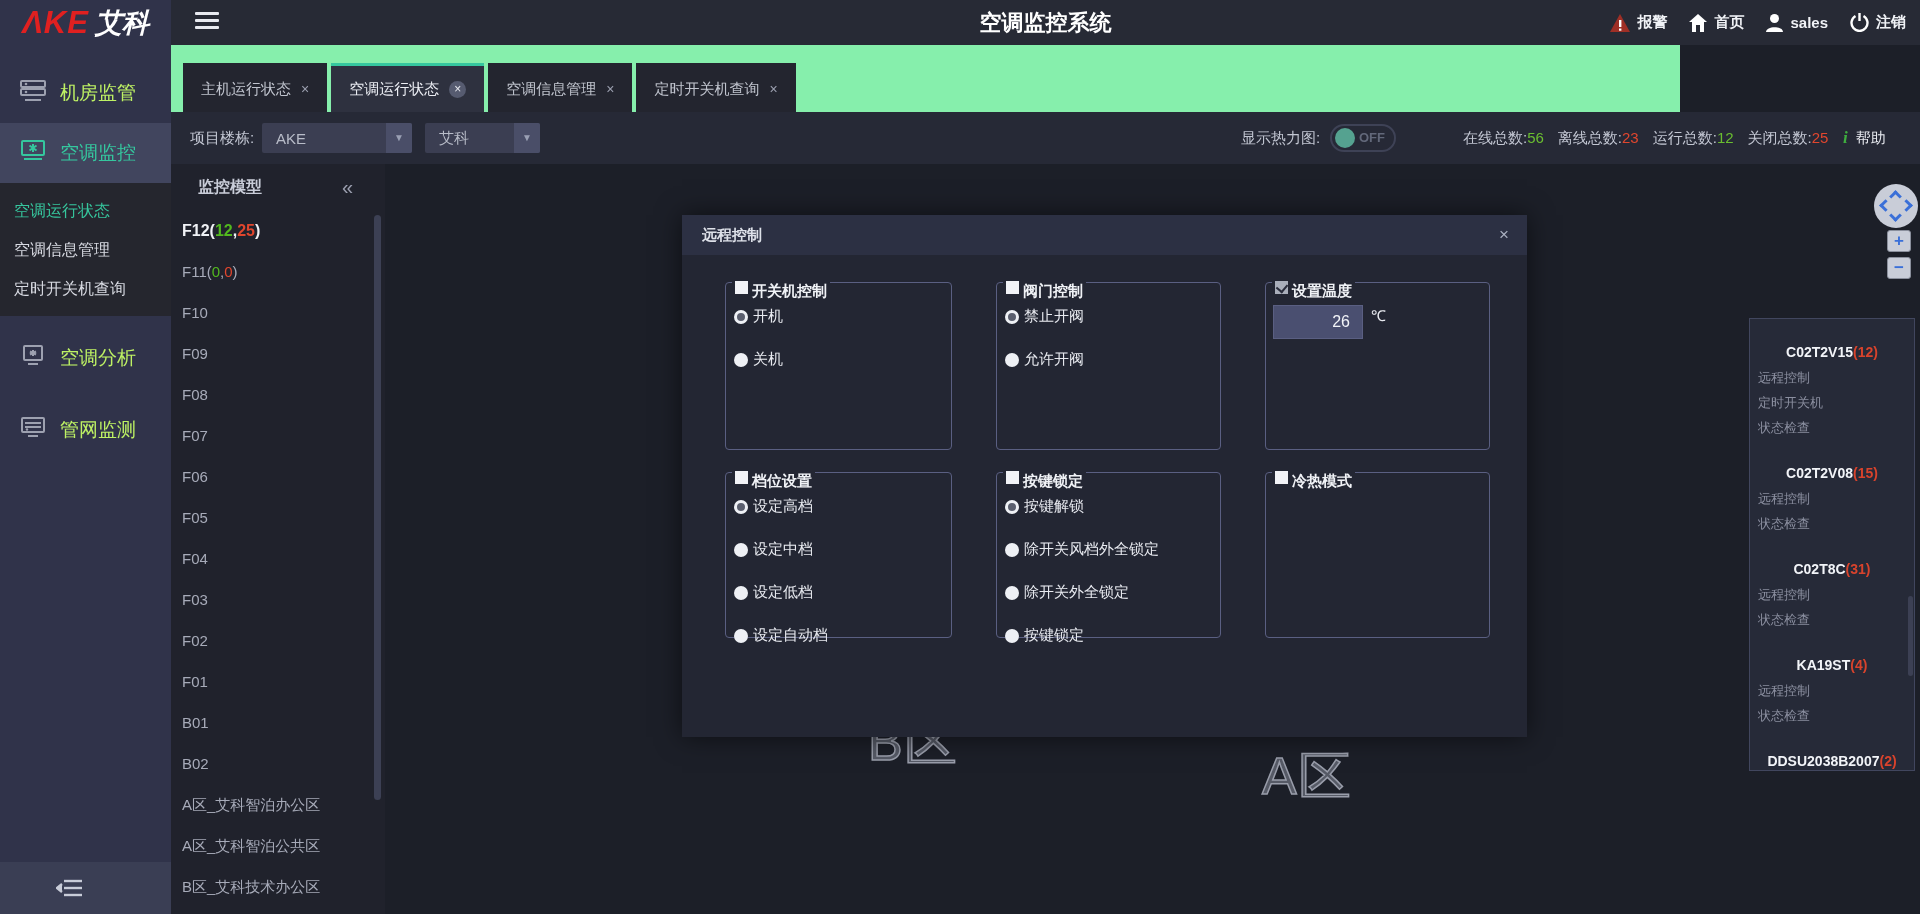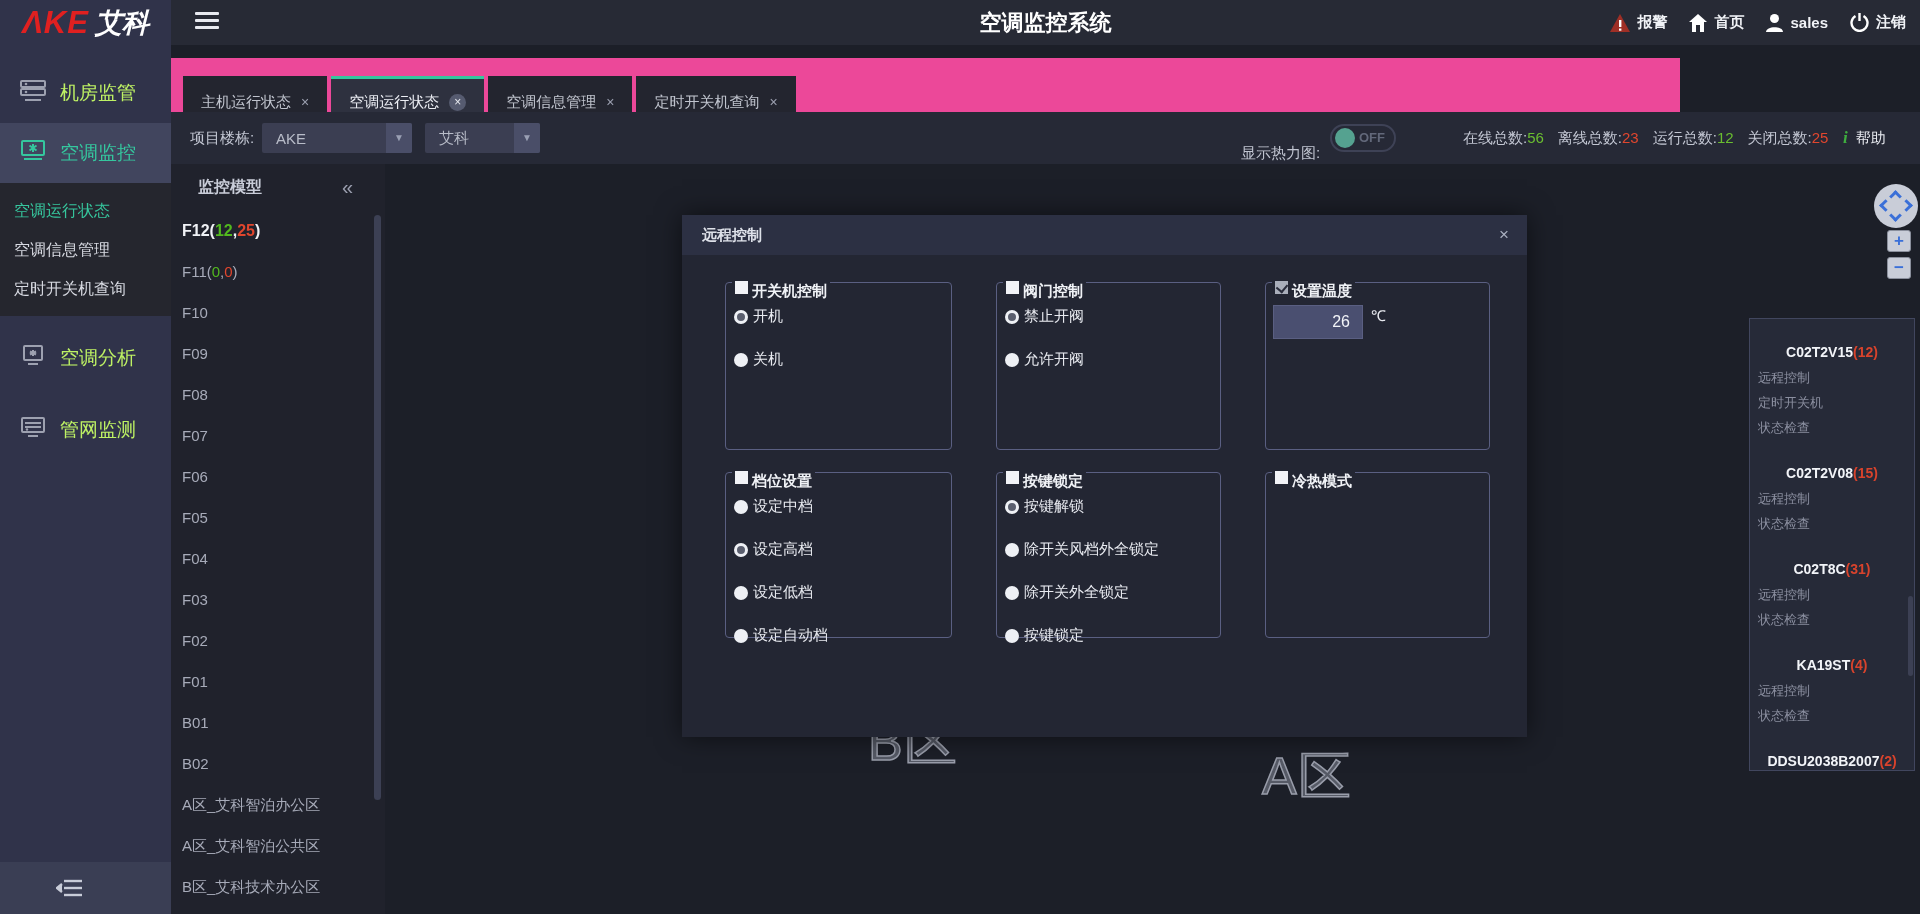--- a/index.html
+++ b/index.html
@@ -33,42 +33,42 @@
   .submenu { background:#25262e; padding:8px 0; }
   .sub-item { height:39px; line-height:39px; padding-left:14px; font-size:16px;
     color:#d8dae2; cursor:pointer; }
   .sub-item.active { color:#36c69d; }
   .gap12 { height:12px; }
   .side-bottom { position:absolute; left:0; bottom:0; width:171px; height:52px;
     background:#3a3e54; display:flex; align-items:center; }
   .side-bottom svg { margin-left:56px; cursor:pointer; }
 
   
-  .tabstrip { left:171px; top:58px; width:1509px; height:67px; background:#ec4899;
+  .tabstrip { left:171px; top:45px; width:1509px; height:67px; background:#86efac;
     display:flex; align-items:flex-end; padding-left:12px; gap:4px; }
   .tab { height:49px; display:flex; align-items:center; gap:10px; padding:0 18px;
     background:#23252f; color:#c0c4ce; font-size:15px; border-top:3px solid transparent;
     cursor:pointer; white-space:nowrap; }
   .tab.active { background:#2e313f; color:#eceef4; border-top-color:#35c79e; }
   .tab-x { color:#9ca0b0; font-size:14px; line-height:14px; }
   .tab.active .tab-x { width:17px; height:17px; border-radius:50%; background:#565b70;
     color:#e8eaf0; text-align:center; line-height:17px; font-size:12px; }
 
   
   .toolbar { left:171px; top:112px; width:1749px; height:52px; background:#262936; }
   .tb-label { position:absolute; left:19px; top:0; height:52px; line-height:52px;
     color:#c2c6d2; font-size:15px; }
   .select { position:absolute; top:11px; height:30px; background:#3b3e52; border-radius:2px;
     display:flex; align-items:center; cursor:pointer; }
   .select .val { flex:1; padding-left:14px; color:#b8bcc8; font-size:15px; }
   .select .arrow { width:26px; height:30px; background:#4a4e68; border-radius:0 2px 2px 0;
     color:#9aa0b4; font-size:10px; text-align:center; line-height:30px; }
   .sel1 { left:91px;  width:150px; }
   .sel2 { left:254px; width:115px; }
-  .heat-label { position:absolute; left:1070px; top:15px; height:40px; line-height:52px;
+  .heat-label { position:absolute; left:1070px; top:0; height:40px; line-height:52px;
     color:#c2c6d2; font-size:15px; }
   .toggle { position:absolute; left:1159px; top:12px; width:66px; height:28px;
     border:2px solid #3e4256; border-radius:14px; background:#262936; cursor:pointer; }
   .knob { position:absolute; left:3px; top:2px; width:20px; height:20px; border-radius:50%;
     background:#55a290; }
   .toggle-txt { position:absolute; right:9px; top:4px; color:#62687a; font-size:13px;
     font-weight:700; }
   .stats { position:absolute; left:1292px; top:0; height:52px; display:flex;
     align-items:center; gap:14px; font-size:15px; }
   .stat span.lab { color:#c2c6d2; }
@@ -455,26 +455,26 @@
     </div>
   </div>
 
   <div class="gbox g3">
     <legend>
         <span class="checkbox"></span>
         <span class="gt">档位设置</span>
       </legend>
     <div class="opts">
       <div class="opt">
-          <span class="radio"></span>
-          <span class="lbl">设定中档</span>
-        </div>
-      <div class="opt">
           <span class="radio sel"></span>
           <span class="lbl">设定高档</span>
+        </div>
+      <div class="opt">
+          <span class="radio"></span>
+          <span class="lbl">设定中档</span>
         </div>
       <div class="opt">
           <span class="radio"></span>
           <span class="lbl">设定低档</span>
         </div>
       <div class="opt">
           <span class="radio"></span>
           <span class="lbl">设定自动档</span>
         </div>
     </div>

